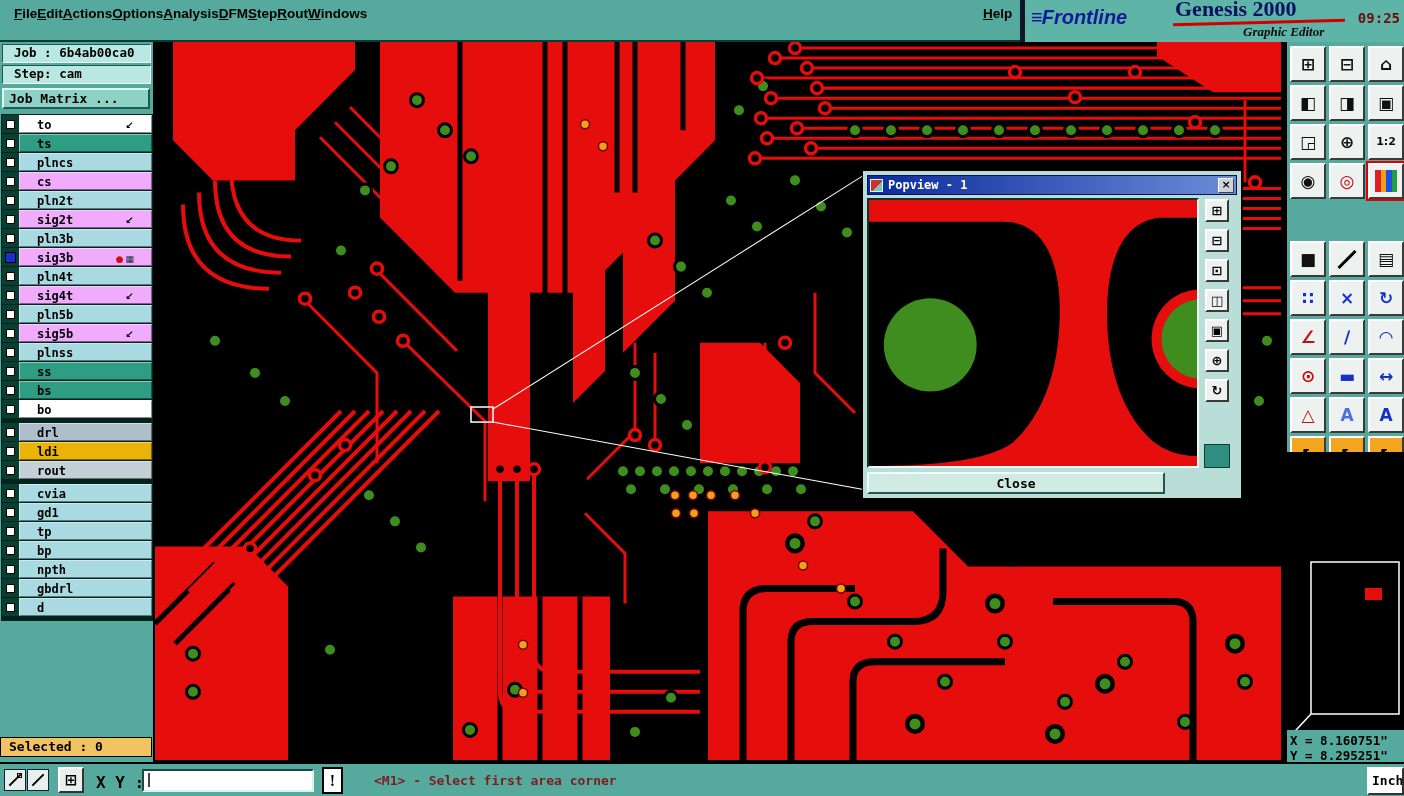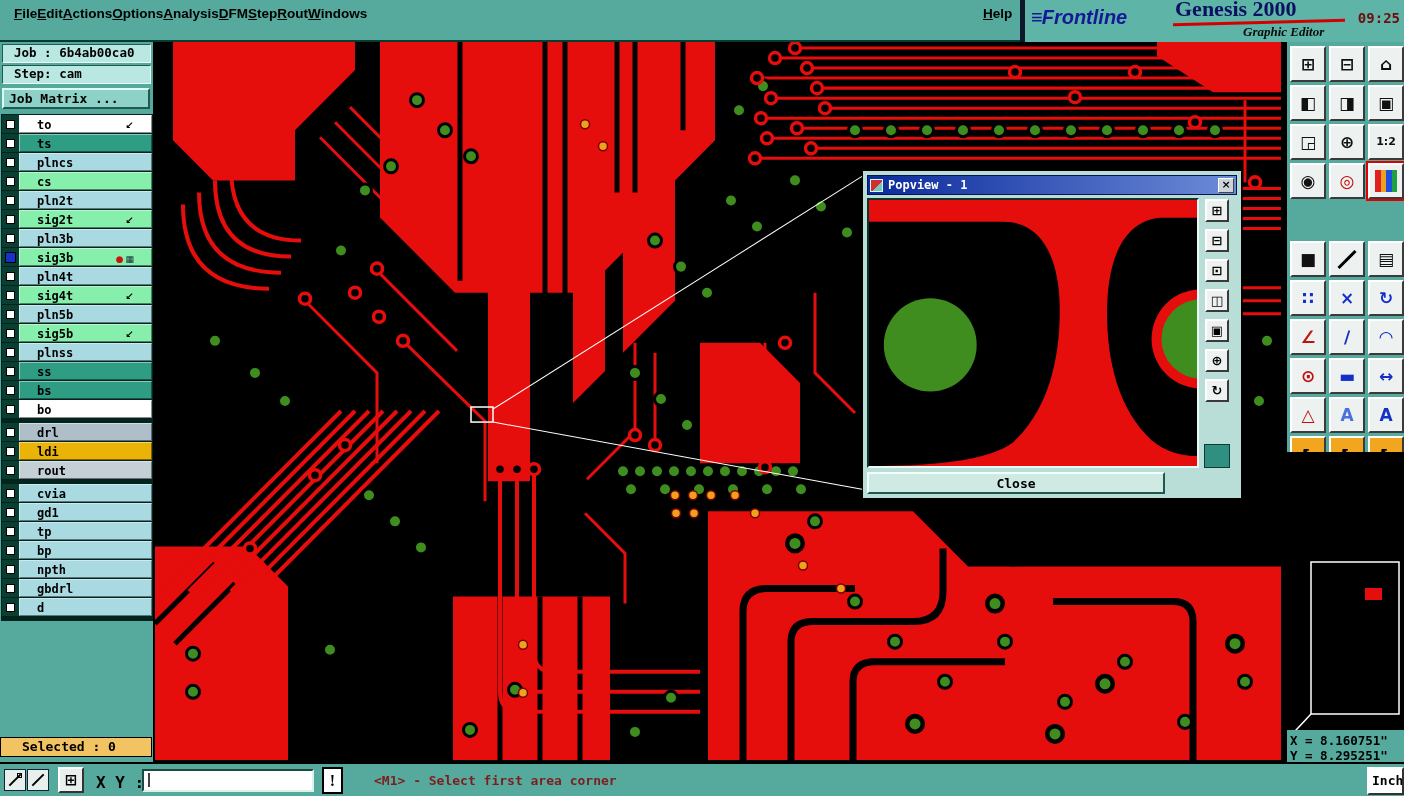--- a/index.html
+++ b/index.html
@@ -32,23 +32,23 @@
 .lgroup{margin-bottom:5px}
 .lrow{display:flex;height:18px;margin-bottom:1px}
 .lcheck{width:17px;background:#0a3e33;display:flex;align-items:center;justify-content:center;flex:none}
 .lcheck .box{width:9px;height:9px;background:#fff;border:1px solid #000}
 .lcheck .work{width:11px;height:11px;background:#1830cc;border:1px solid #000}
 .llabel{flex:1;font-size:12px;font-weight:bold;color:#000;border:1px solid;border-color:rgba(255,255,255,.45) rgba(0,0,0,.45) rgba(0,0,0,.45) rgba(255,255,255,.45);display:flex;align-items:flex-end;padding:0 17px}
 .llabel .nm{flex:1;line-height:14px}
 .flag{font-size:10px;line-height:12px;font-family:"DejaVu Sans",sans-serif}
 .mark-dot{color:#cc1111;font-size:9px;line-height:12px;margin-right:2px;font-family:"DejaVu Sans",sans-serif}
 .mark-grid{font-size:9px;line-height:12px;color:#13293a;font-family:"DejaVu Sans",sans-serif}
-.t-white{background:#ffffff}.t-teal{background:#2f9d84}.t-blue{background:#a9dae2}.t-orange{background:#86efac}
+.t-white{background:#ffffff}.t-teal{background:#2f9d84}.t-blue{background:#a9dae2}.t-orange{background:#f0abfc}
 .t-gray1{background:#aebfca}.t-gray2{background:#eab308}.t-gray3{background:#c4cfd6}
-#selected-box{position:absolute;left:0;top:695px;width:152px;height:20px;background:#f2c363;border:1px solid #000;font-weight:bold;font-size:13px;line-height:18px;padding-left:21px}
+#selected-box{position:absolute;left:0;top:695px;width:152px;height:20px;background:#f2c363;border:1px solid #000;font-weight:bold;font-size:13px;line-height:18px;padding-left:8px}
 
 
 #canvas{position:absolute;left:155px;top:42px;width:1130px;height:720px;background:#000}
 #canvas svg{display:block;width:100%;height:100%}
 
 
 #rightcol{position:absolute;left:1285px;top:42px;width:119px;height:720px;background:#55aa9d;border-left:2px solid #000}
 #tools{position:absolute;left:3px;top:4px;display:grid;grid-template-columns:repeat(3,36px);grid-auto-rows:36px;gap:3px}
 .tbtn{background:#edf2f0;border:2px solid;border-color:#ffffff #3a3a3a #3a3a3a #ffffff;font-size:17px;line-height:30px;text-align:center;font-weight:bold;color:#111;position:relative;font-family:"DejaVu Sans",sans-serif;padding:0}
 .tbtn.red{color:#c01010}.tbtn.blue{color:#1530c8}.tbtn.blue-light{color:#4a70e0}

